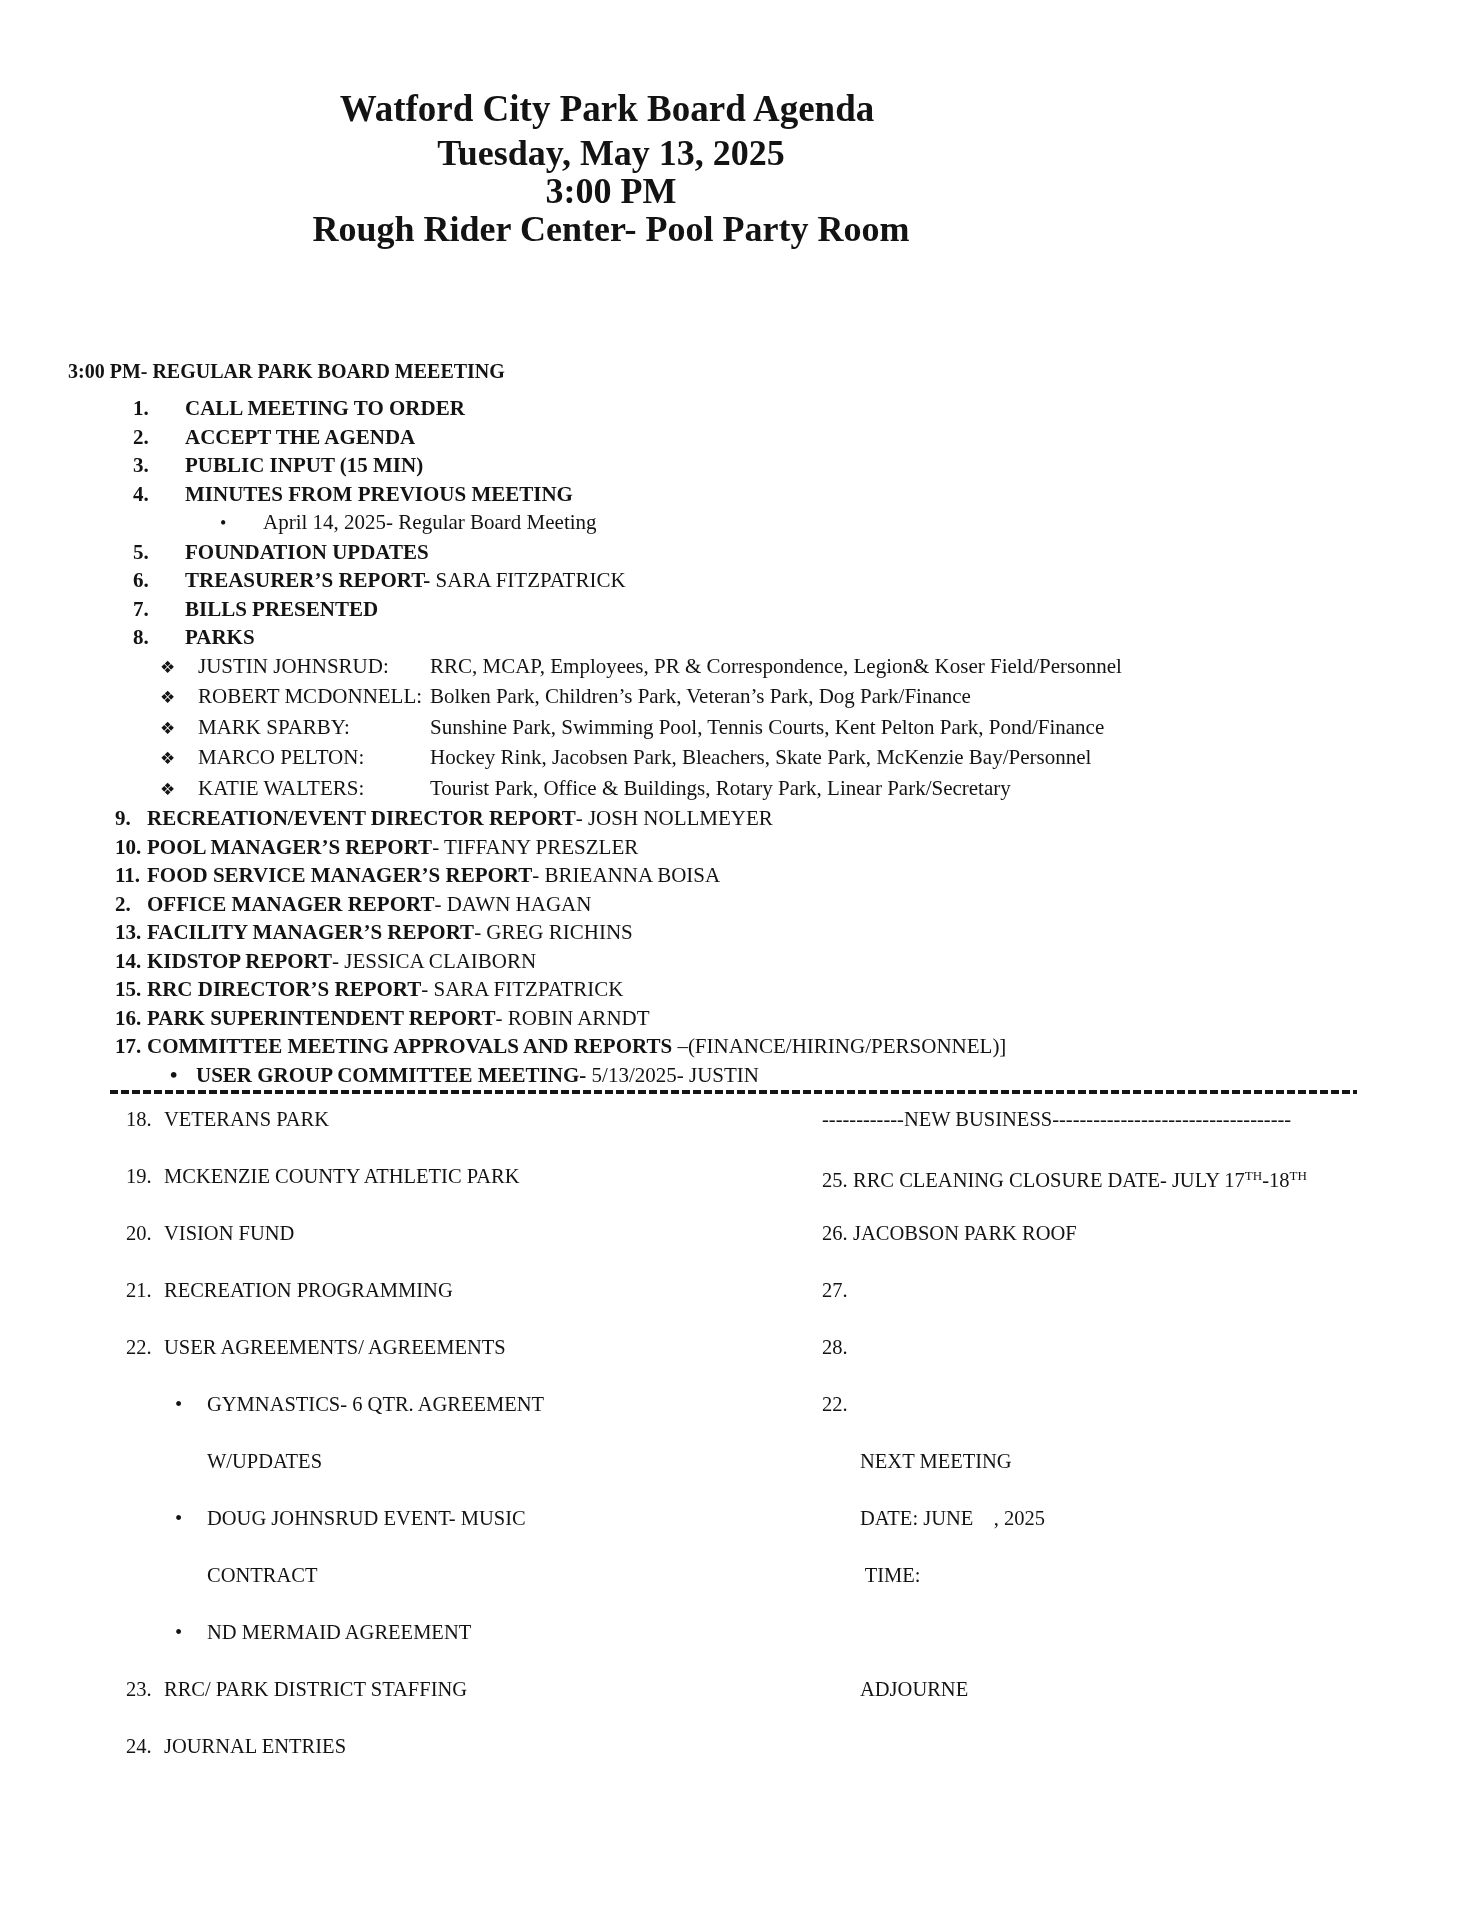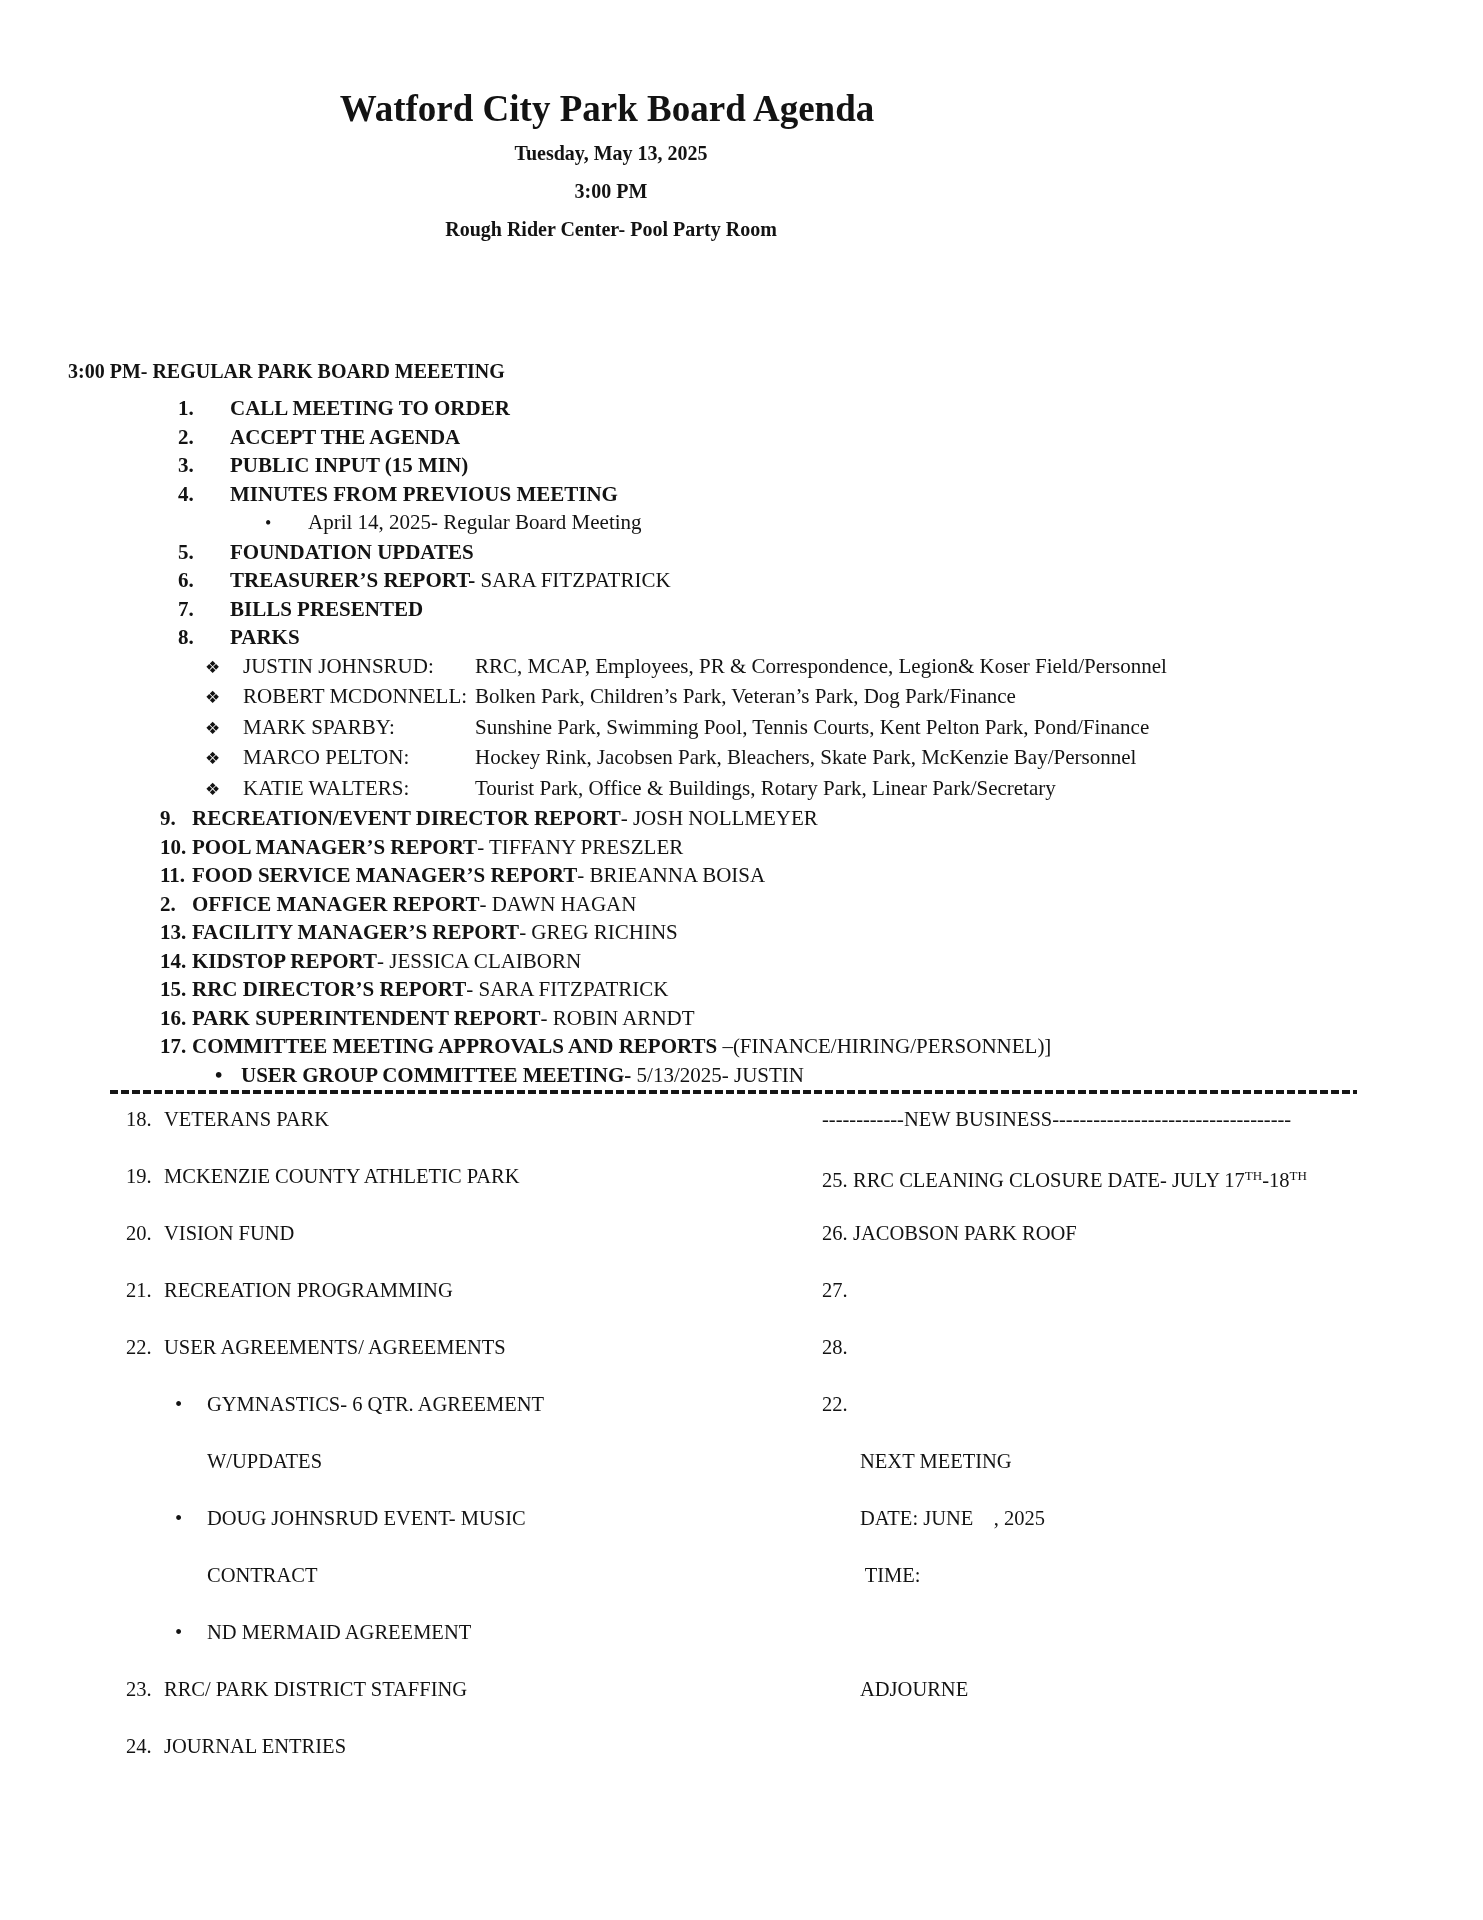--- a/index.html
+++ b/index.html
@@ -6,26 +6,26 @@
   body{
     width:1483px;height:1920px;
     font-family:"Liberation Serif","DejaVu Serif",serif;
     color:#131313;
   }
   .page{position:relative;width:1357px;height:1920px;background:#ffffff;overflow:hidden;}
 
   
   .doc-header{position:absolute;top:84px;left:0;width:1214px;text-align:center;font-weight:bold;}
   .doc-title{font-size:37px;line-height:50px;}
-  .doc-sub{font-size:20px;line-height:38px;margin-left:8px;}
+  .doc-sub{font-size:36px;line-height:38px;margin-left:8px;}
 
   
   .main-agenda{position:absolute;top:356px;left:0;width:1483px;}
   .agenda-heading{margin-left:68px;font-size:20px;font-weight:bold;line-height:30px;margin-bottom:8px;white-space:pre;}
-  .agenda-row{font-size:21px;line-height:28.5px;white-space:pre;margin-left:45px;}
+  .agenda-row{font-size:21px;line-height:28.5px;white-space:pre;}
   .agenda-row .b{font-weight:bold;}
   .agenda-row .r{font-weight:normal;text-align:center;}
   .num{display:inline-block;font-weight:bold;}
   .lvl1 .num{margin-left:133px;width:52px;}
   .lvl2 .num{margin-left:115px;width:32px;}
   .sb1 .blt{display:inline-block;margin-left:220px;width:43px;font-size:18px;}
   .sb1 .r{font-weight:normal;}
   .dia{font-weight:normal;}
   .dia .blt{display:inline-block;margin-left:160px;width:38px;font-size:17px;}
   .dia .name{display:inline-block;width:232px;}

